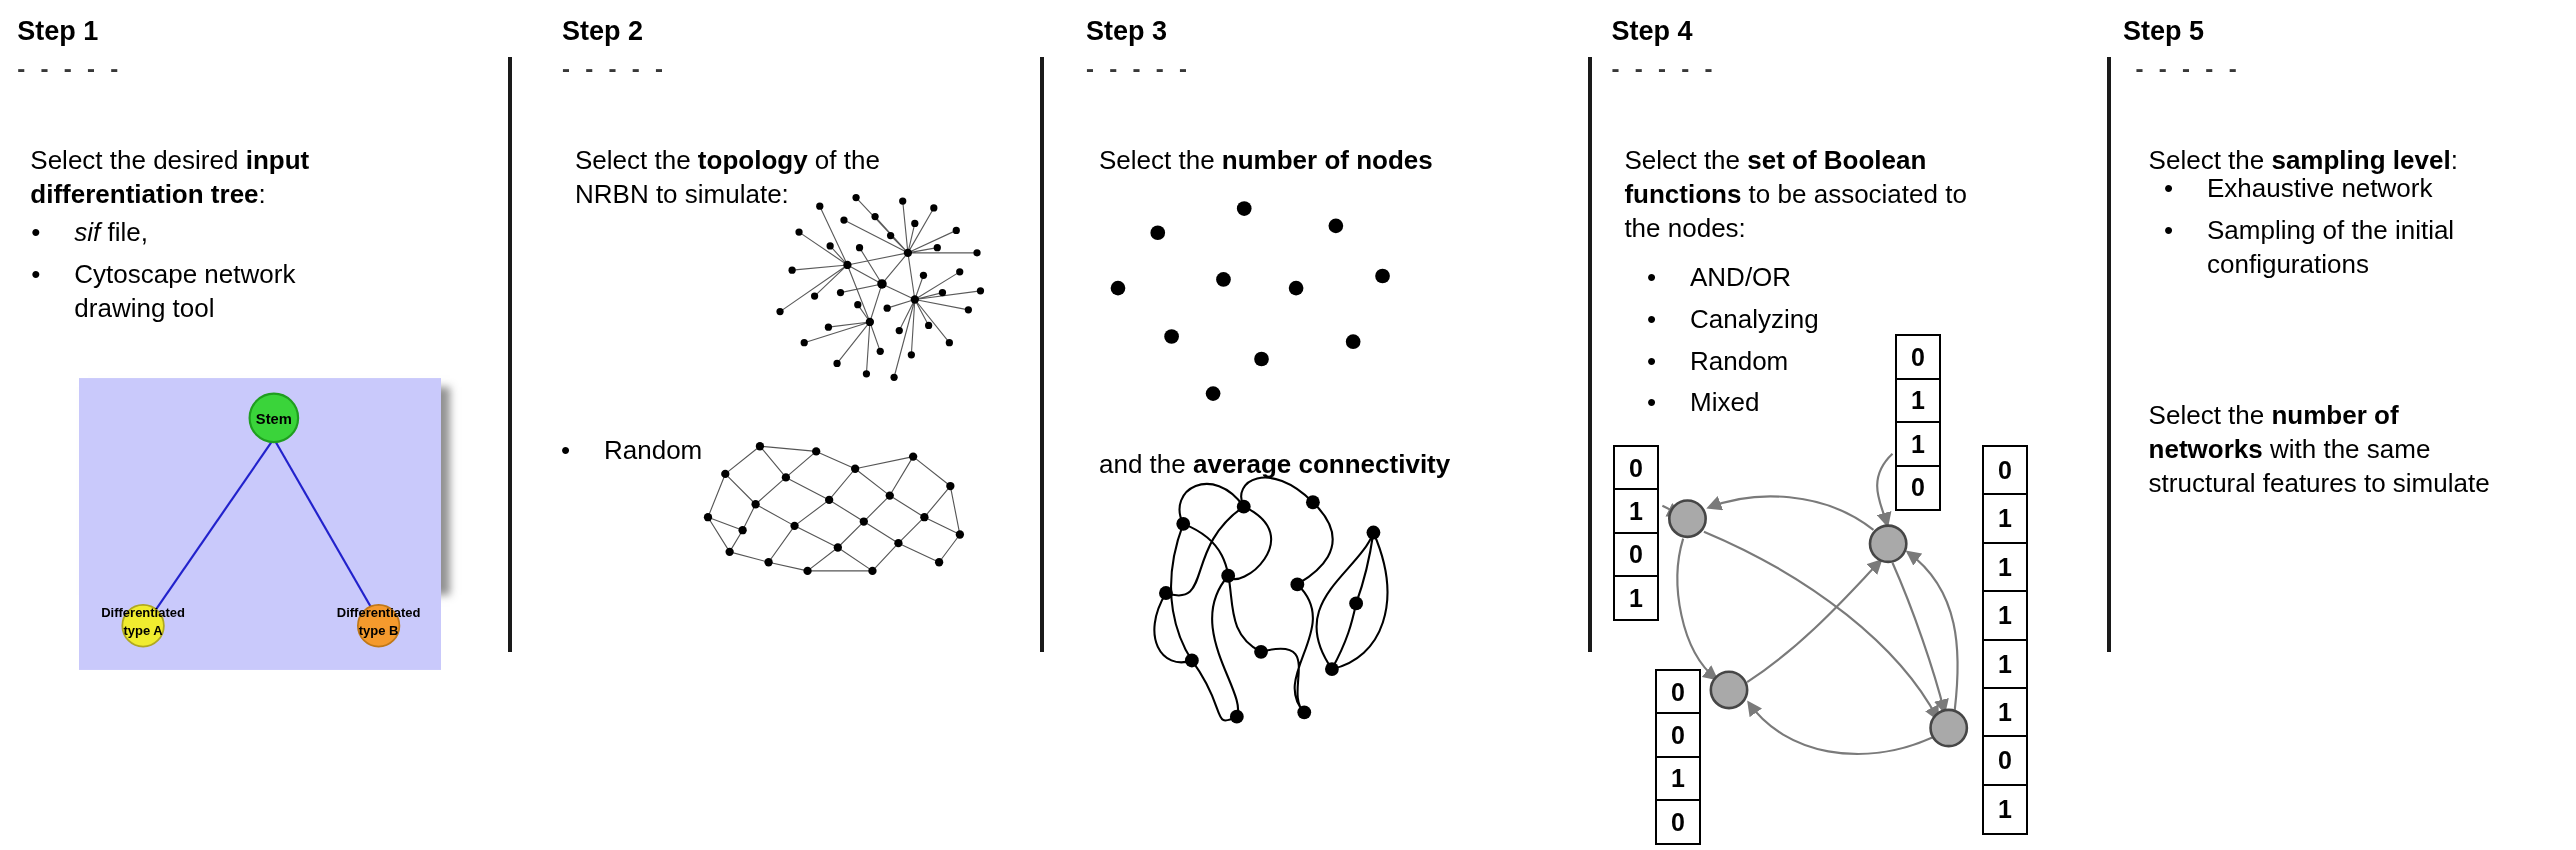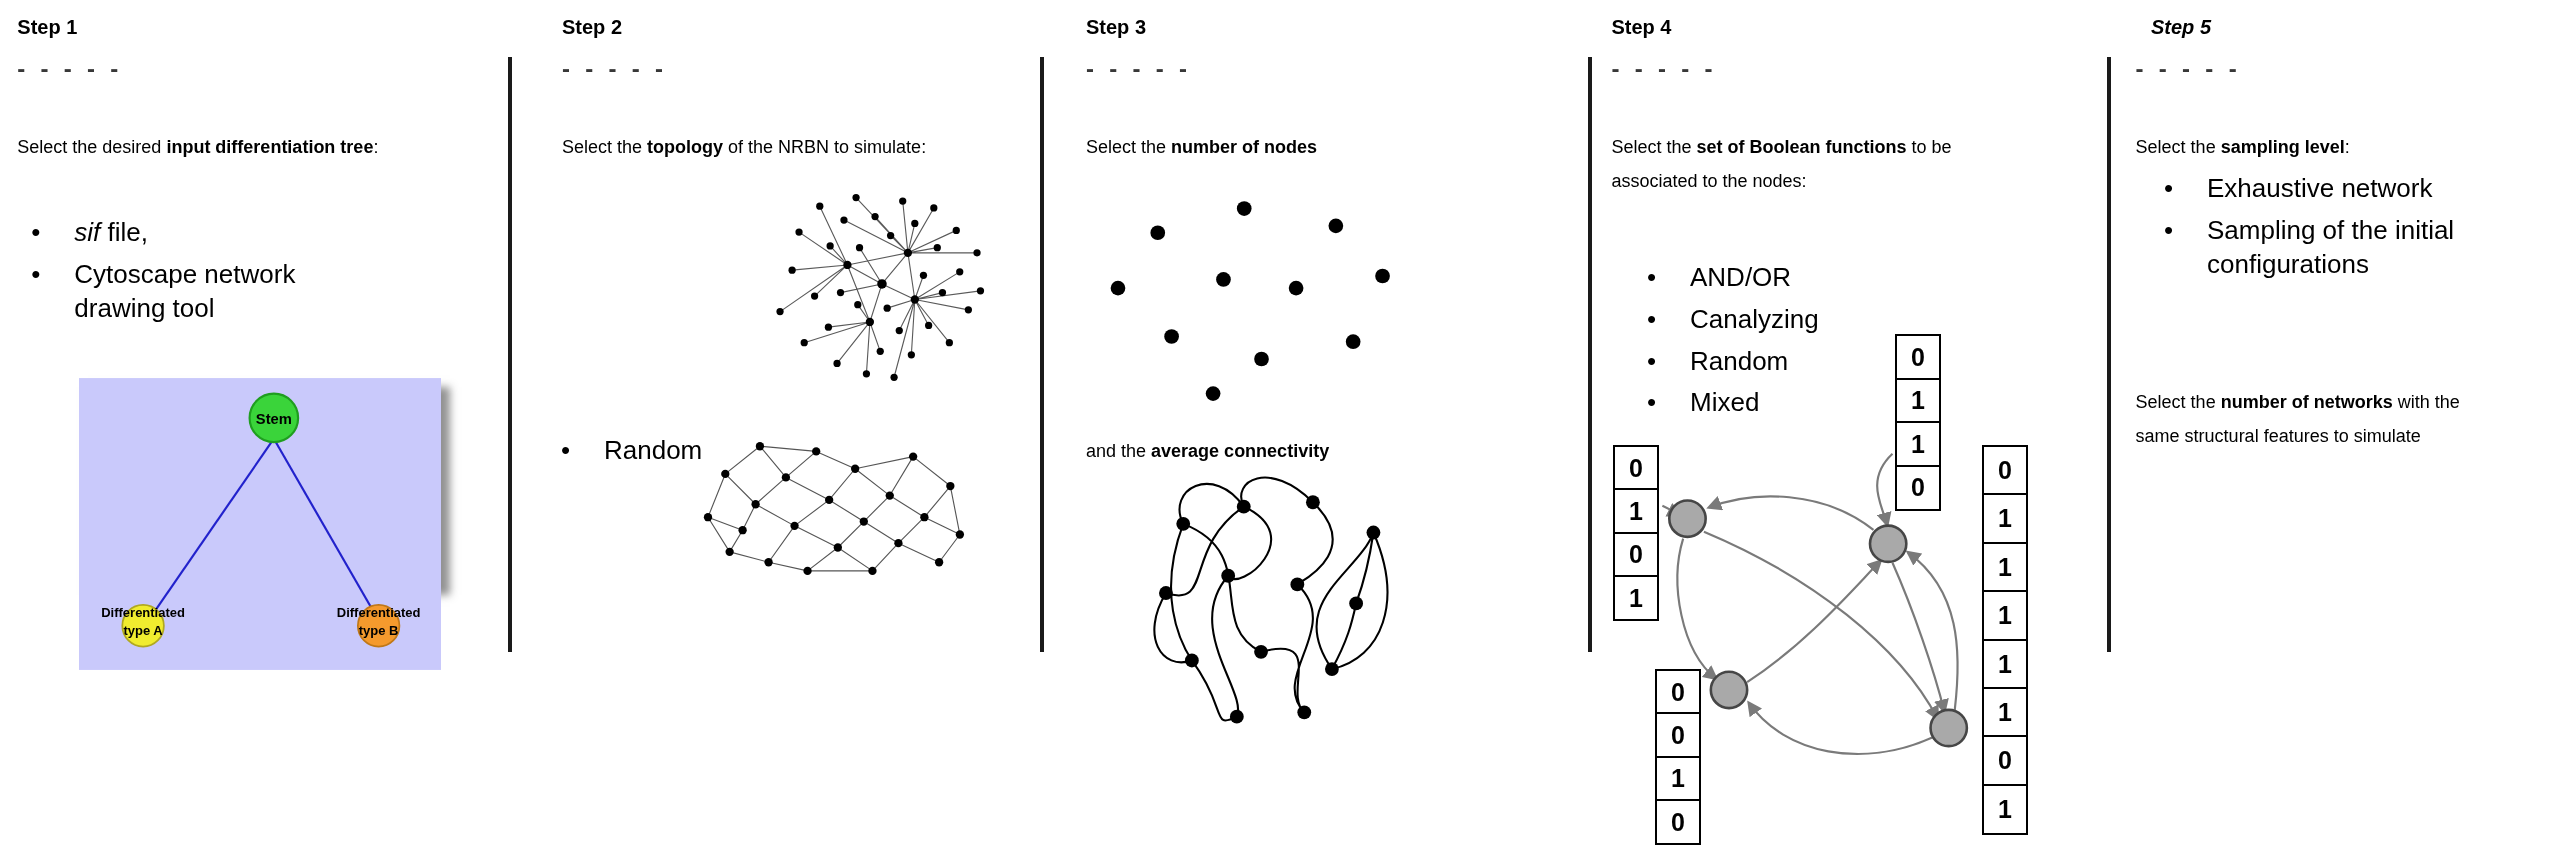--- a/index.html
+++ b/index.html
@@ -1,22 +1,22 @@
 <!DOCTYPE html>
 <html style="font-size:14px"><head>
 <meta charset="utf-8">
 <style>
   html,body { margin:0; padding:0; background:#ffffff; }
   body { font-family:"Liberation Sans", sans-serif; color:#000; }
   #page { position:relative; width:2576px; height:851px; background:#fff; overflow:hidden; }
   .col { position:absolute; top:0; height:851px; }
   .abs { position:absolute; }
-  .step-title { font-size:20px; font-weight:700; margin:0; }
+  .step-title { font-size:27px; font-weight:700; margin:0; }
   .dashline { font-size:24px; font-weight:700; letter-spacing:4.3px; color:#383838; }
-  .para { font-size:18px; line-height:34px; margin:0; }
+  .para { font-size:26px; line-height:34px; margin:13px; }
   .b { font-weight:700; }
   .i { font-style:italic; }
   .blist { }
   .bullet { position:relative; padding-left:57px; font-size:26px; line-height:34px; margin-bottom:7.8px; }
   .bullet::before { content:"\2022"; position:absolute; left:14px; top:0; }
   .divider { position:absolute; top:57px; height:595px; width:3.5px; background:#1a1a1a; }
   .tree-fig { position:absolute; box-shadow:8.7px 8.7px 7.8px rgba(40,40,40,0.5); line-height:0; }
   .tree-fig text { font-family:"Liberation Sans",sans-serif; font-weight:700; }
   .bin-table { position:absolute; display:flex; flex-direction:column; z-index:2; }
   .bin-cell { width:42px; height:42px; border:2.6px solid #000; background:#fff; margin-top:-2.6px;
@@ -262,21 +262,21 @@
         <div class="bin-cell tall">1</div>
         <div class="bin-cell tall">0</div>
         <div class="bin-cell tall">1</div>
       </div>
     </div>
   </div>
 
   <div class="divider" style="left:2107px;"></div>
 
   <div class="col" id="col5" style="left:2107px; width:469px;">
-    <h2 class="step-title abs" style="left:44px; top:15.6px;font-style:italic;">Step 5</h2>
+    <h2 class="step-title abs" style="left:16px; top:15.6px;">Step 5</h2>
     <div class="dashline abs" style="left:28.6px; top:55px;">- - - - -</div>
 
     <p class="para abs" style="left:28.6px; top:130px; width:433px;"><span>Select the </span><span class="b">sampling level</span><span>:</span></p>
 
     <div class="blist abs" style="left:43px; top:171px; width:407px;">
       <div class="bullet">Exhaustive network</div>
       <div class="bullet">Sampling of the initial configurations</div>
     </div>
 
     <p class="para abs" style="left:28.6px; top:385px; width:355px;"><span>Select the </span><span class="b">number of networks</span><span> with the same structural features to simulate</span></p>

